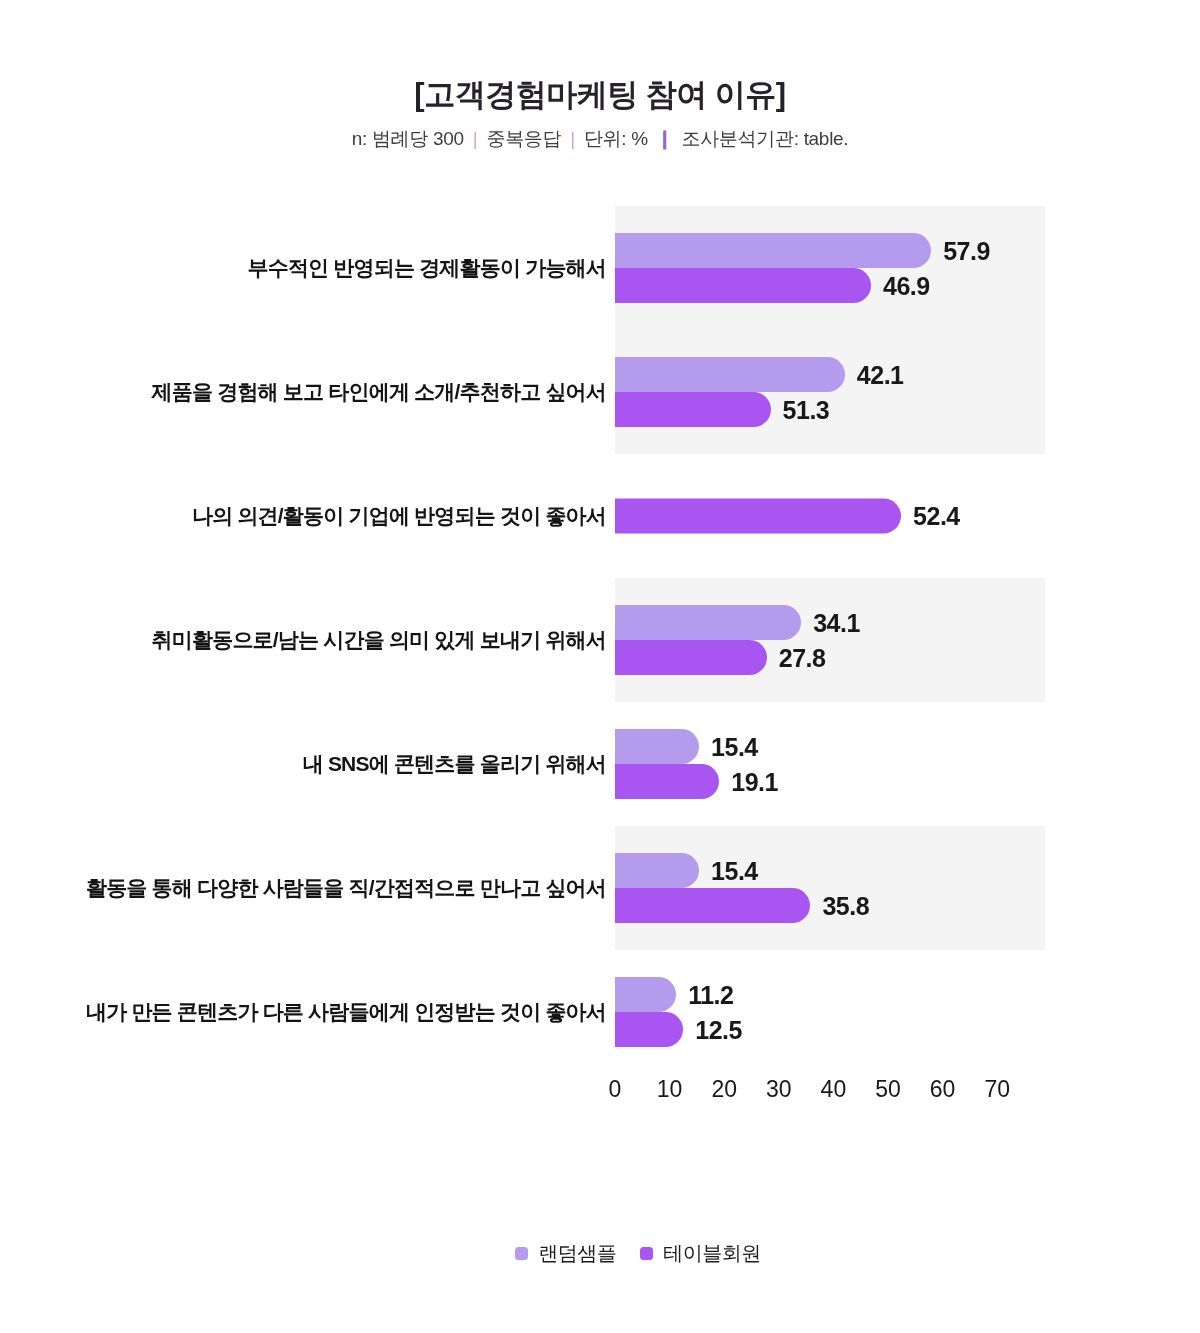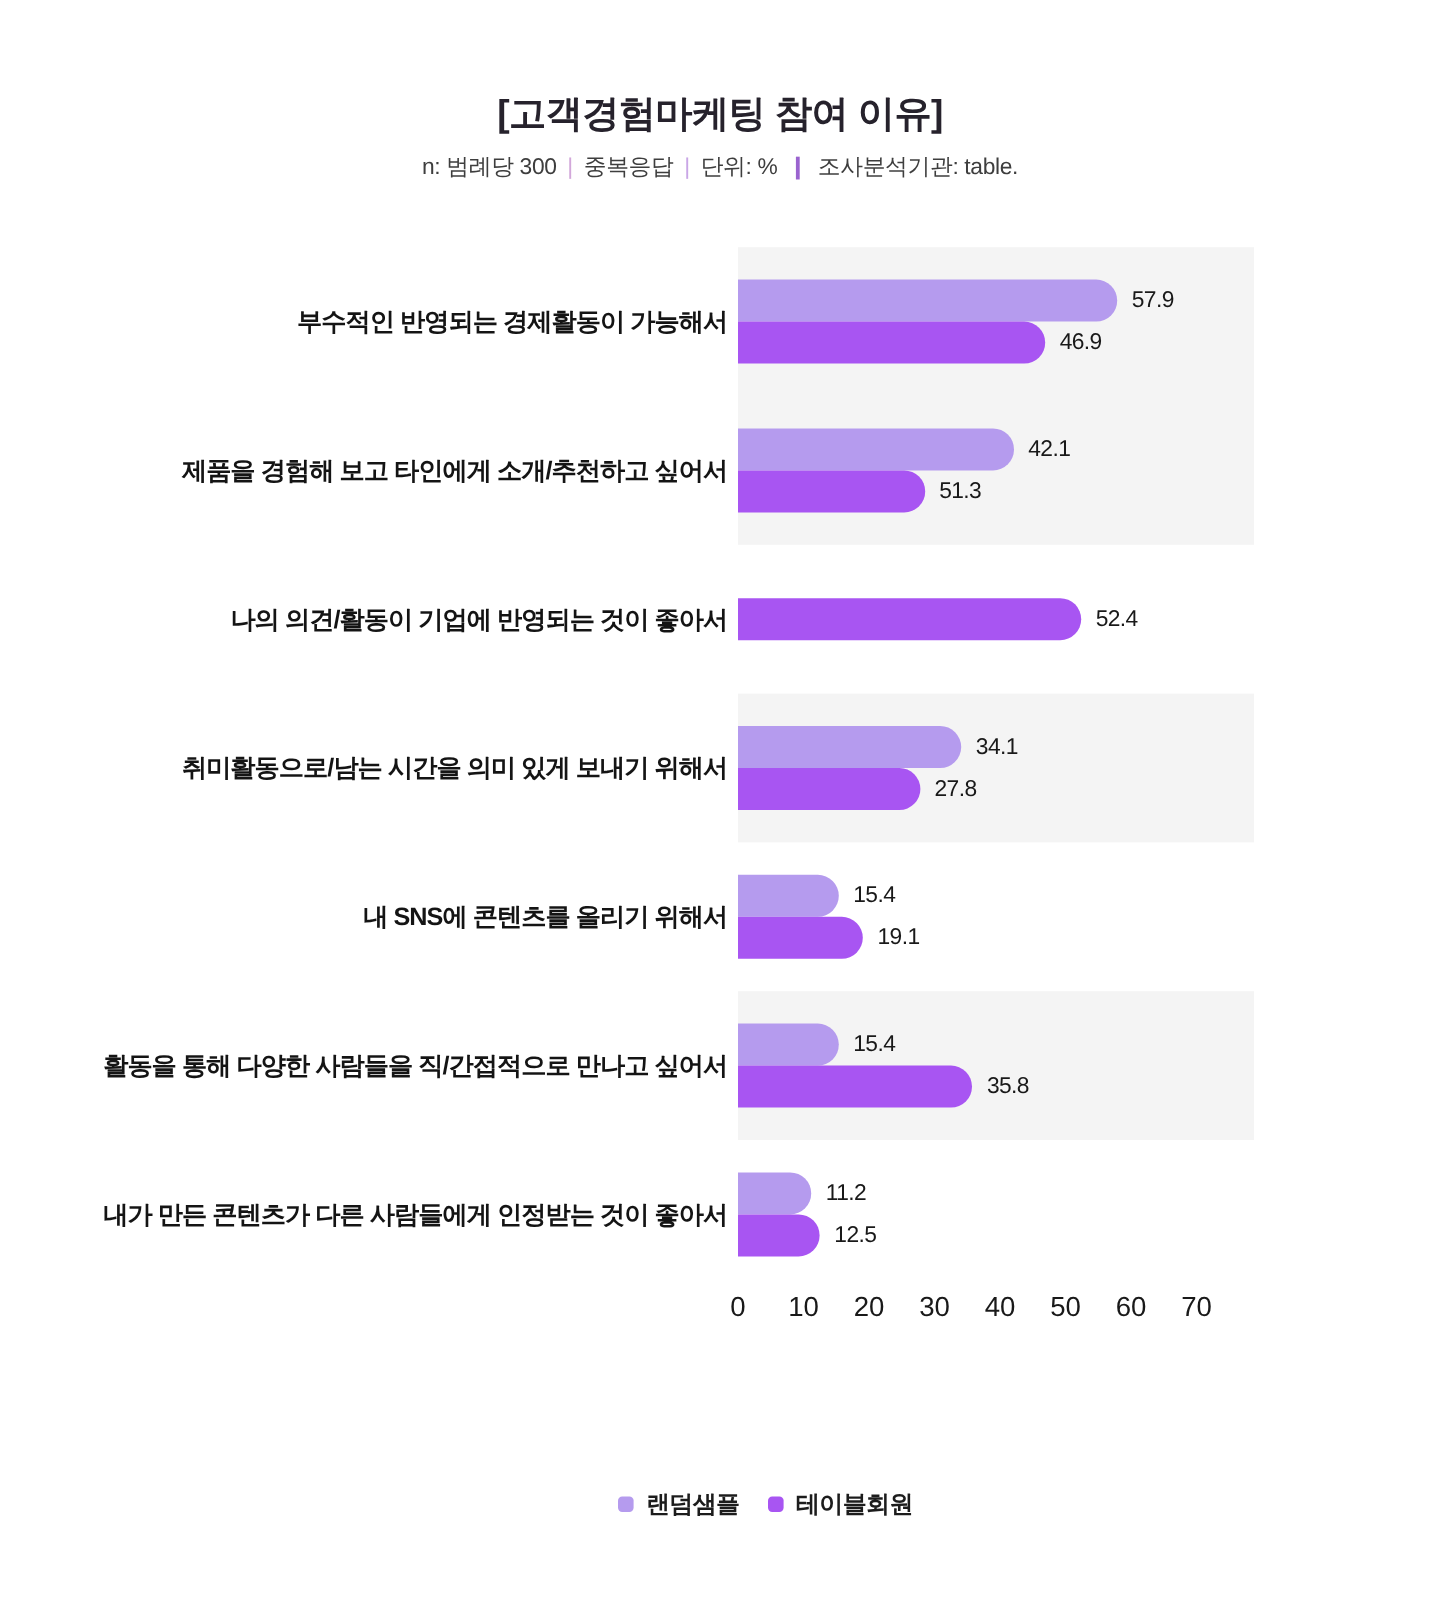--- a/index.html
+++ b/index.html
@@ -27,38 +27,38 @@
     letter-spacing:-0.8px; white-space:nowrap;
   }
   .plot { position:relative; width:430px; height:100%; }
   .row.stripe .plot { background:var(--stripe, #f4f4f4); }
   .bars { position:absolute; left:0; top:50%; transform:translateY(-50%); }
   .bar { position:relative; height:35px; border-radius:0 17.5px 17.5px 0; }
   .bar.s0 { background:var(--c0, #b59bee); }
   .bar.s1 { background:var(--c1, #a855f2); }
   .val {
     position:absolute; left:calc(100% + 12px); top:50%;
-    transform:translateY(-50%); font-size:19px; font-weight:400;
+    transform:translateY(-50%); font-size:25px; font-weight:700;
     color:#191919; white-space:nowrap; letter-spacing:-0.5px;
   }
 
   .axis { position:relative; margin-left:615px; width:430px; height:36px; }
   .tick {
     position:absolute; top:2px; left:calc(var(--i) * 54.6px);
     transform:translateX(-50%); font-size:23px; color:#191919;
   }
 
   .legend {
     position:absolute; top:1240px; left:0; width:100%;
     display:flex; justify-content:center; align-items:center; gap:24px;
     transform:translateX(38px);
   }
   .legend-item { display:flex; align-items:center; gap:10px; }
   .swatch { width:13px; height:13px; border-radius:3.5px; display:inline-block; }
-  .legend-label { font-size:20px; font-weight:700; color:#1c1c1c; letter-spacing:-0.5px; }
+  .legend-label { font-size:20px; font-weight:400; color:#1c1c1c; letter-spacing:-0.5px; }
 </style>
 </head>
 <body>
 
 <div class="page">
 
   <div class="title">[고객경험마케팅 참여 이유]</div>
 
   <div class="subtitle">
     <span>n: 범례당 300</span><span class="sep" style="color: rgb(210, 167, 218);">|</span><span>중복응답</span><span class="sep" style="color: rgb(201, 166, 230);">|</span><span>단위: %</span><span class="sep" style="color: rgb(154, 99, 207);">❙</span><span>조사분석기관: table.</span>

